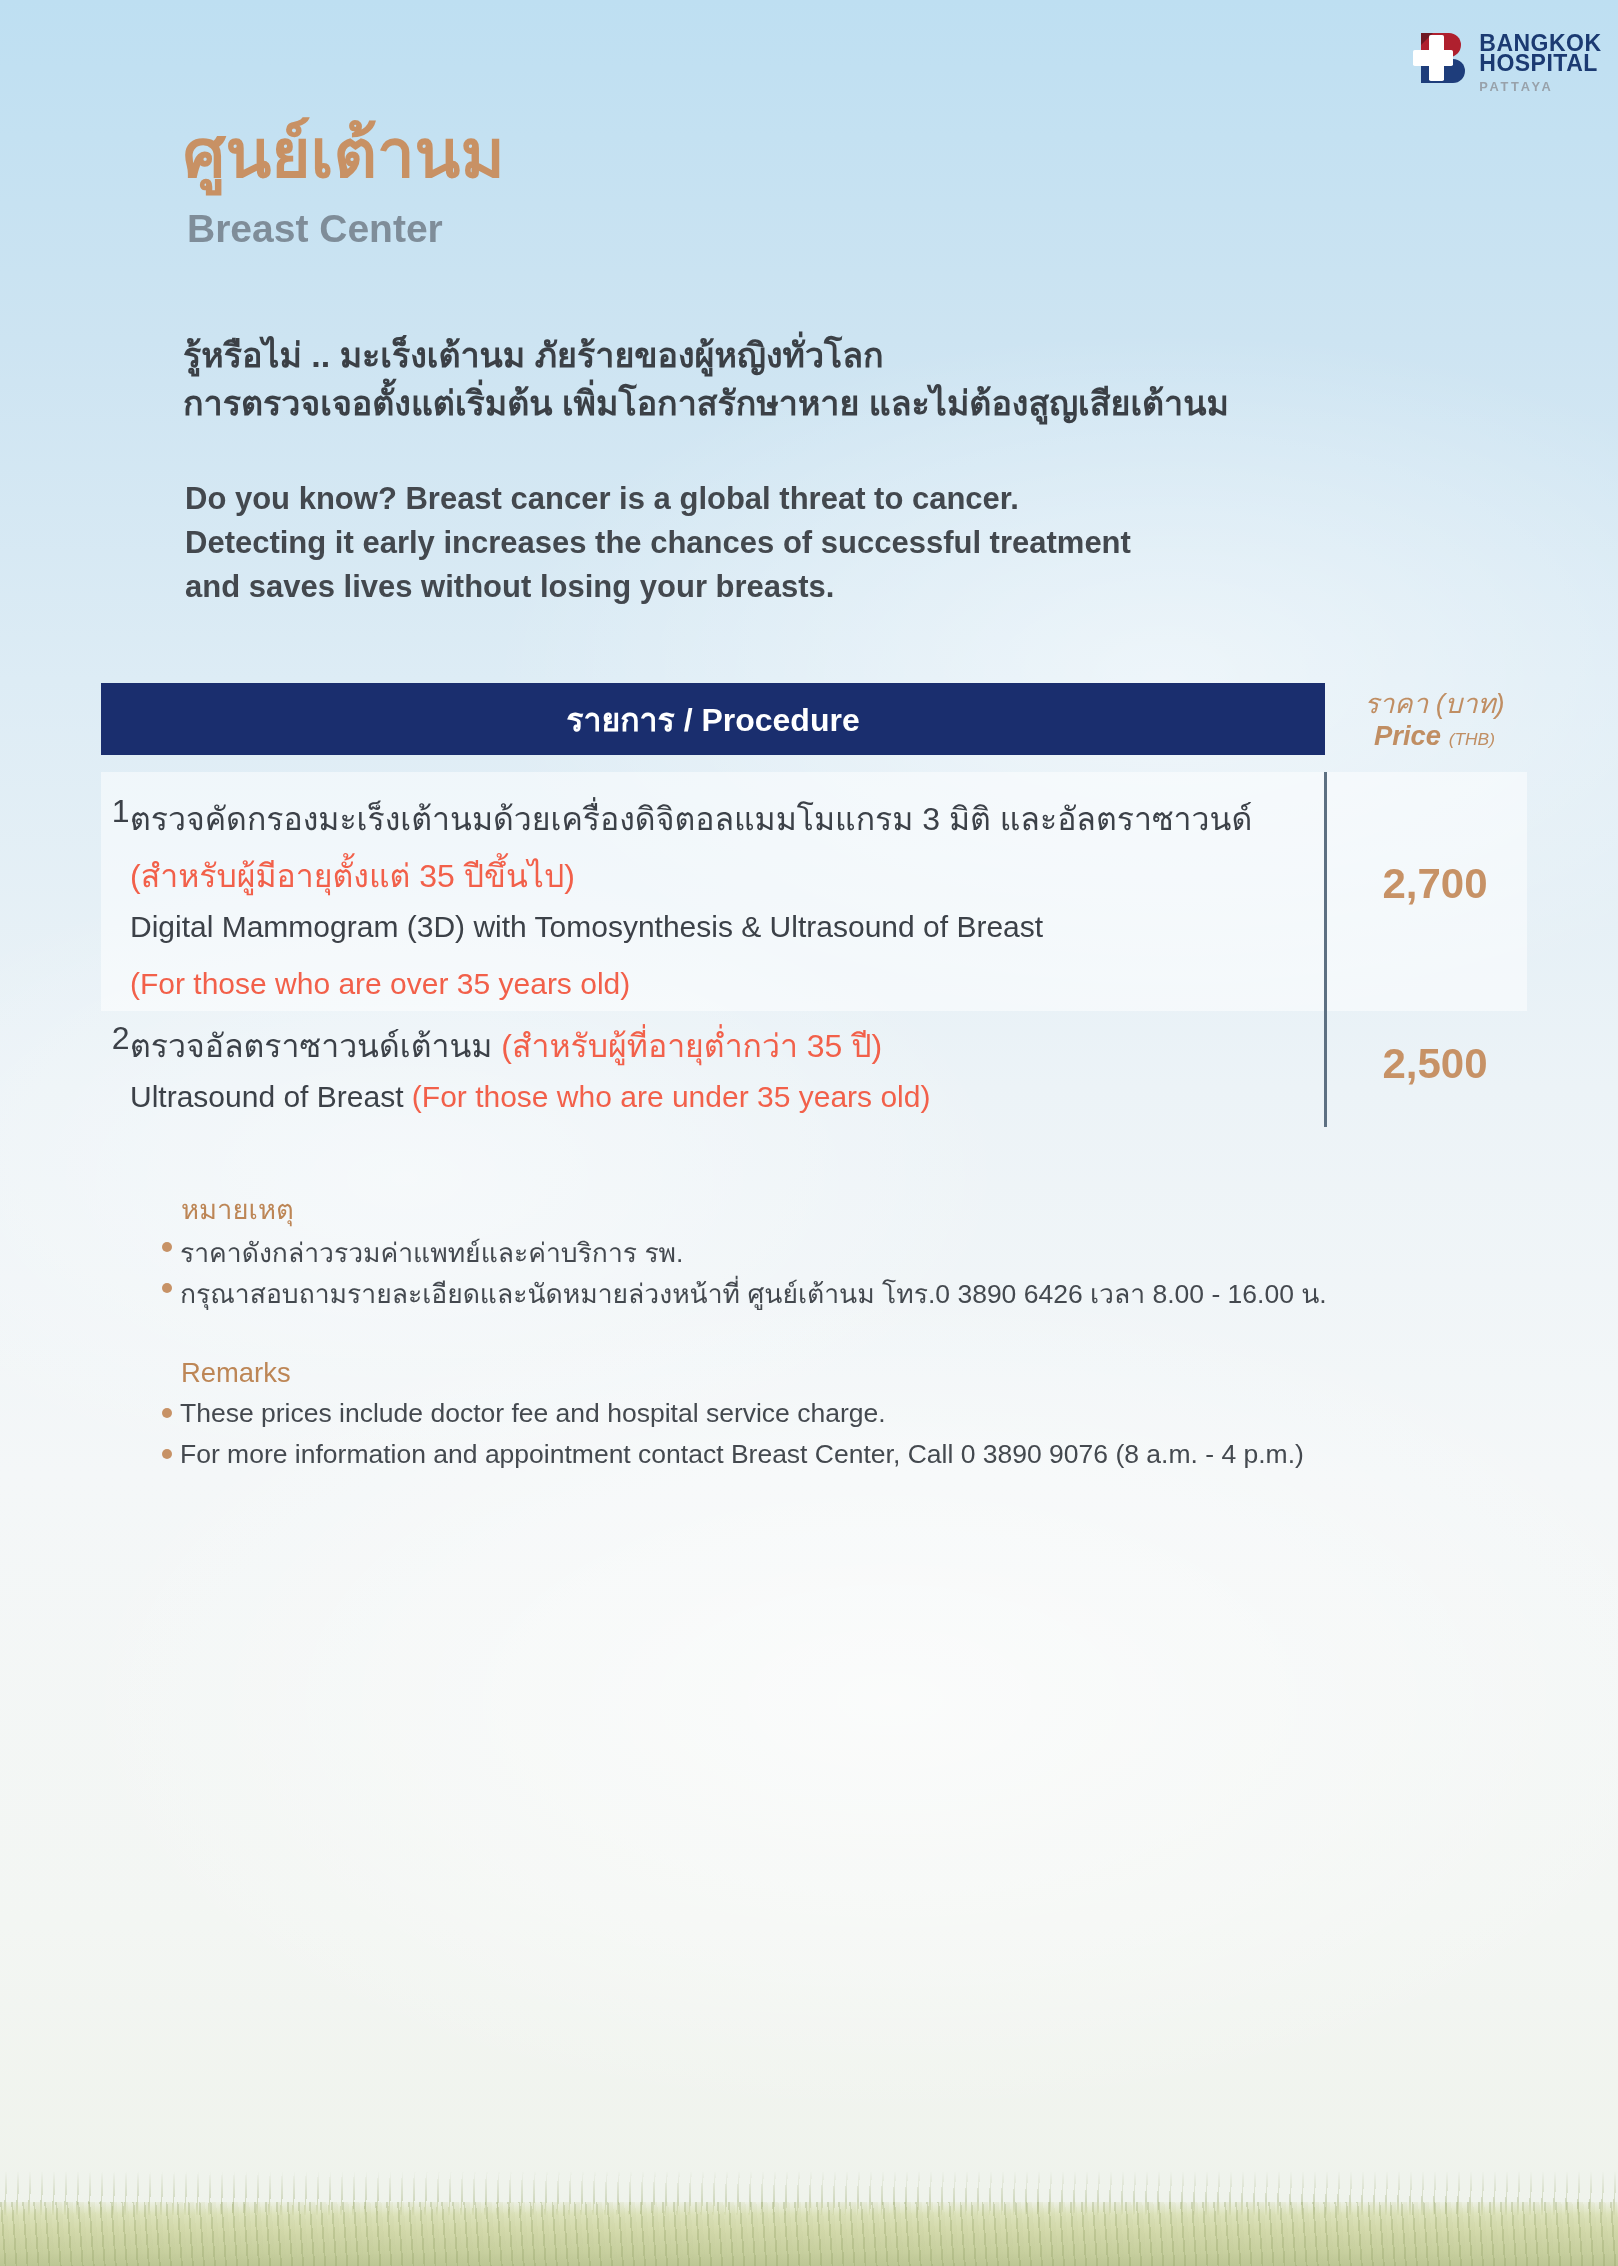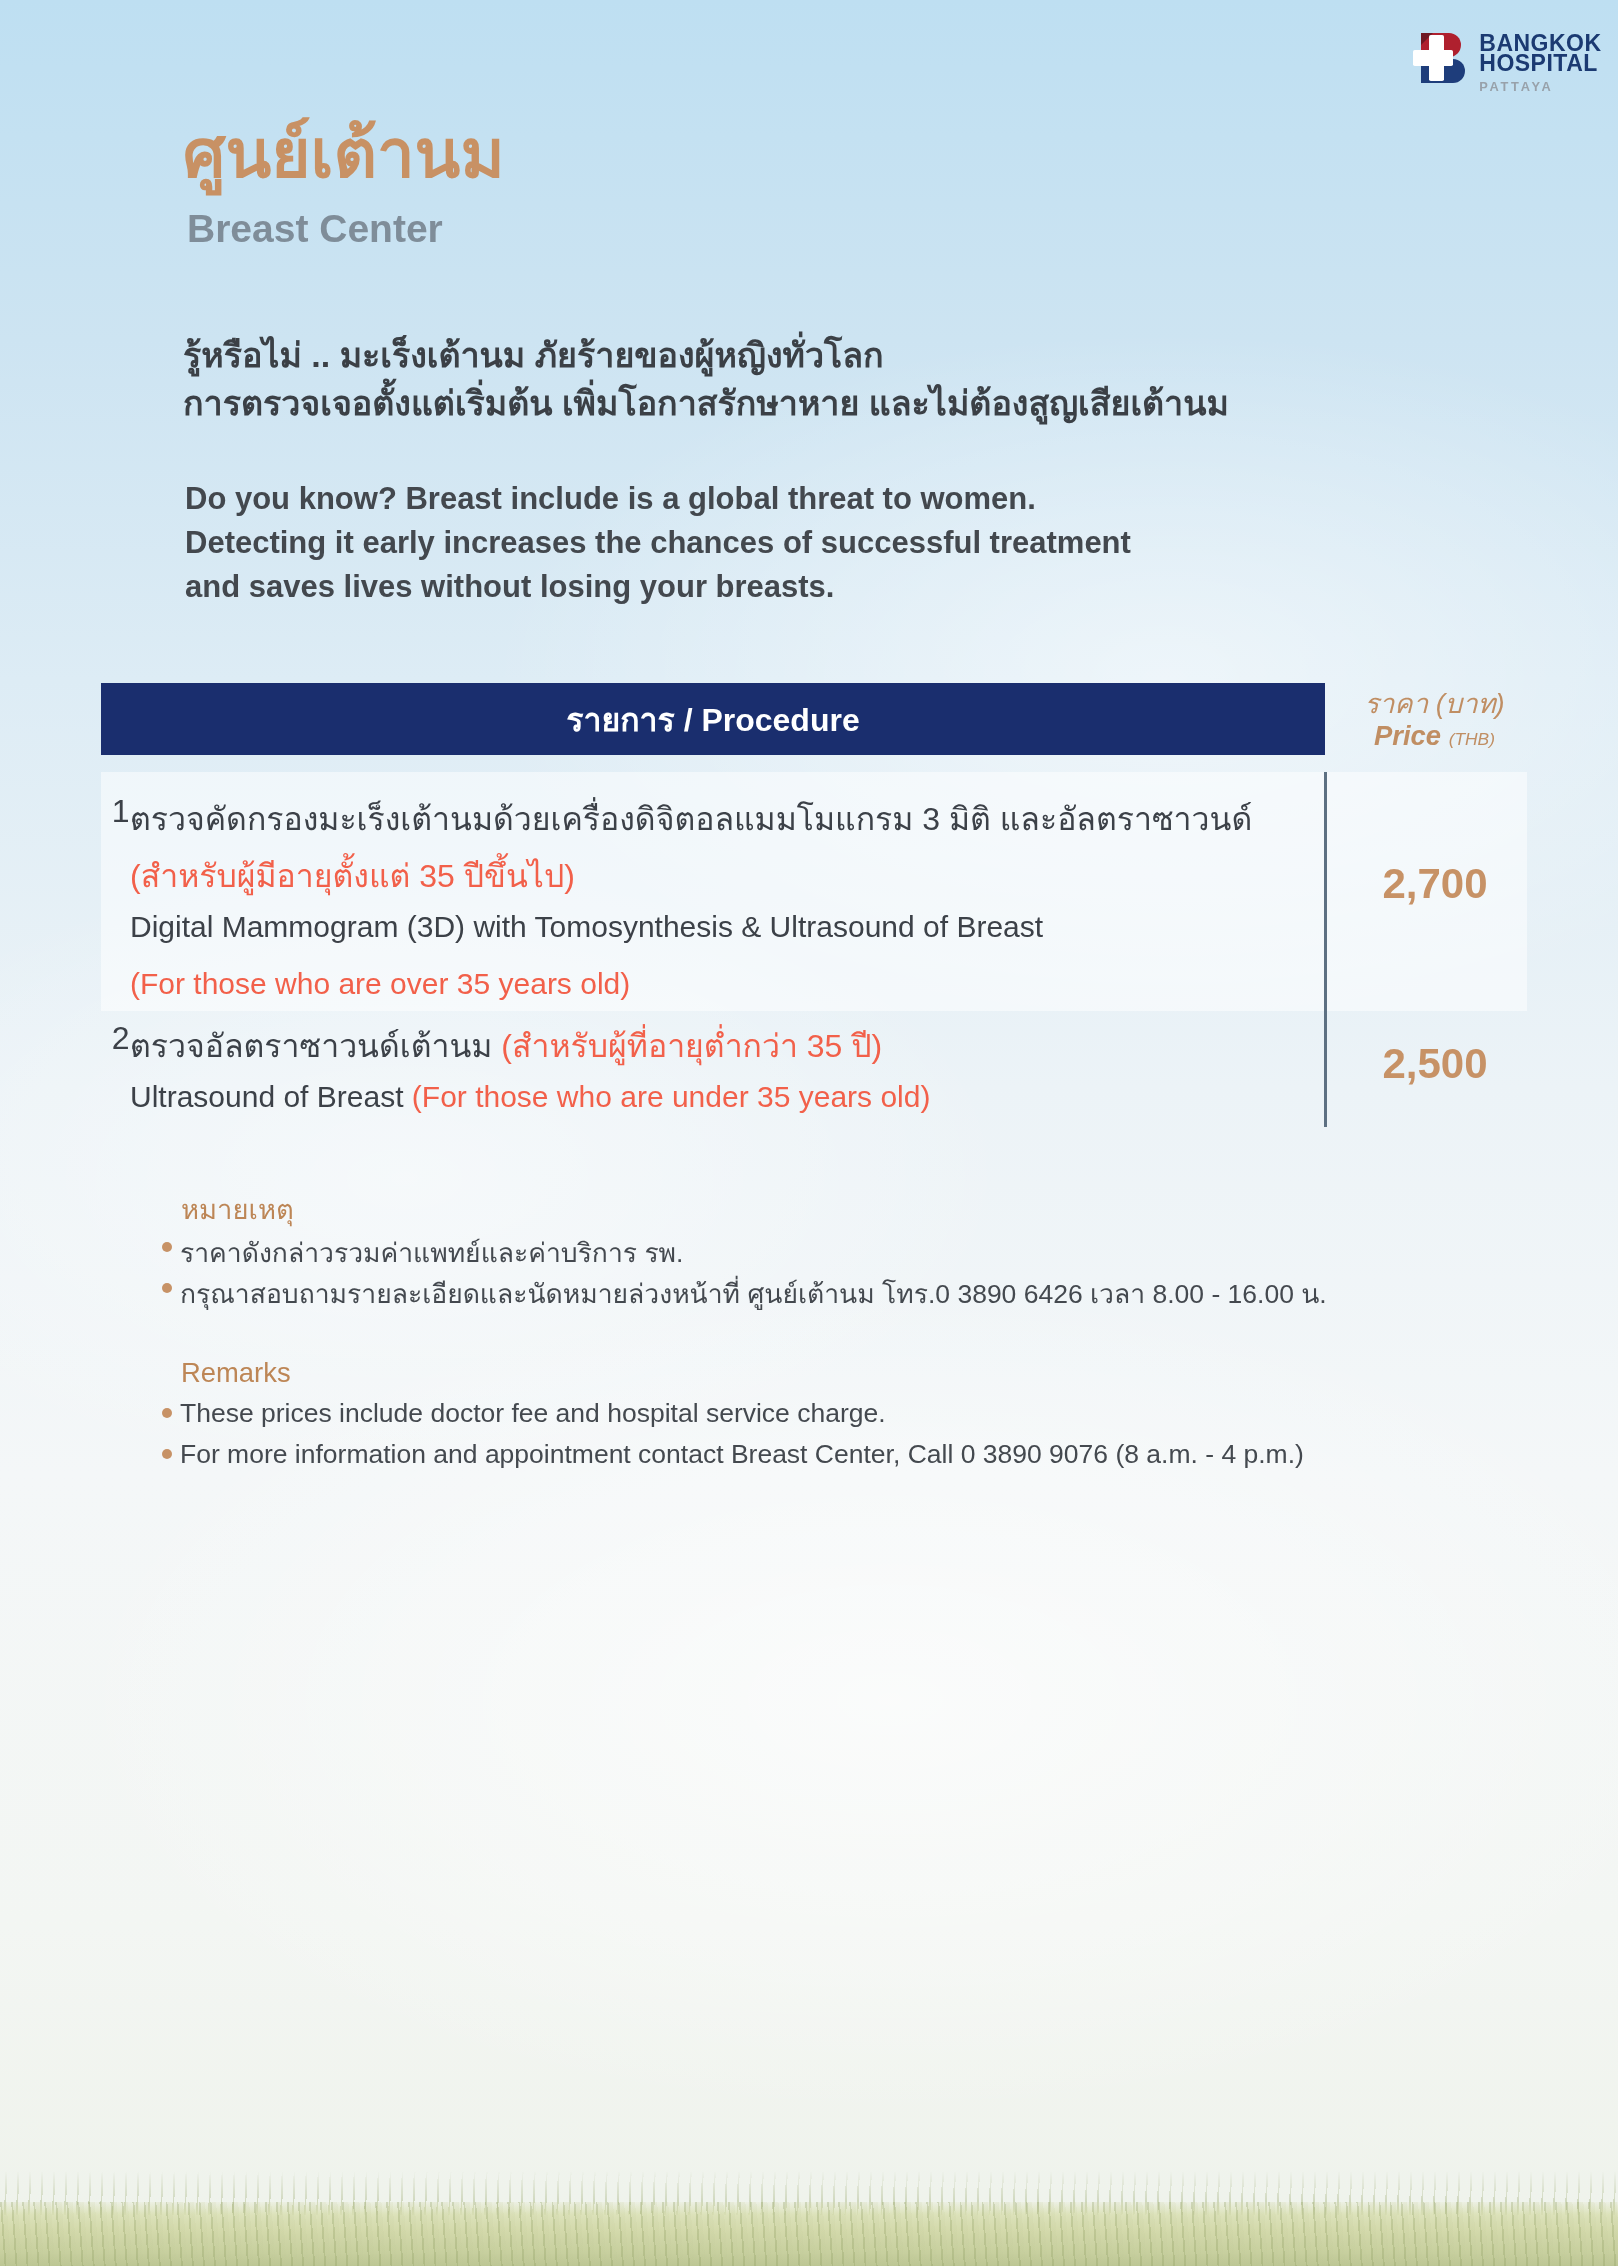--- a/index.html
+++ b/index.html
@@ -86,21 +86,21 @@
   </div>
 
   <h1 class="title-th">ศูนย์เต้านม</h1>
   <h2 class="title-en">Breast Center</h2>
 
   <div class="intro-th">
     <div>รู้หรือไม่ .. มะเร็งเต้านม ภัยร้ายของผู้หญิงทั่วโลก</div>
     <div>การตรวจเจอตั้งแต่เริ่มต้น เพิ่มโอกาสรักษาหาย และไม่ต้องสูญเสียเต้านม</div>
   </div>
   <div class="intro-en">
-    <div>Do you know? Breast include is a global threat to women.</div>
+    <div>Do you know? Breast cancer is a global threat to cancer.</div>
     <div>Detecting it early increases the chances of successful treatment</div>
     <div>and saves lives without losing your breasts.</div>
   </div>
 
   <div class="thead-bar">
     <span>รายการ / Procedure</span>
   </div>
   <div class="price-head">
     <div class="l1">ราคา (บาท)</div>
     <div class="l2"><span>Price</span> <span class="unit">(THB)</span></div>

